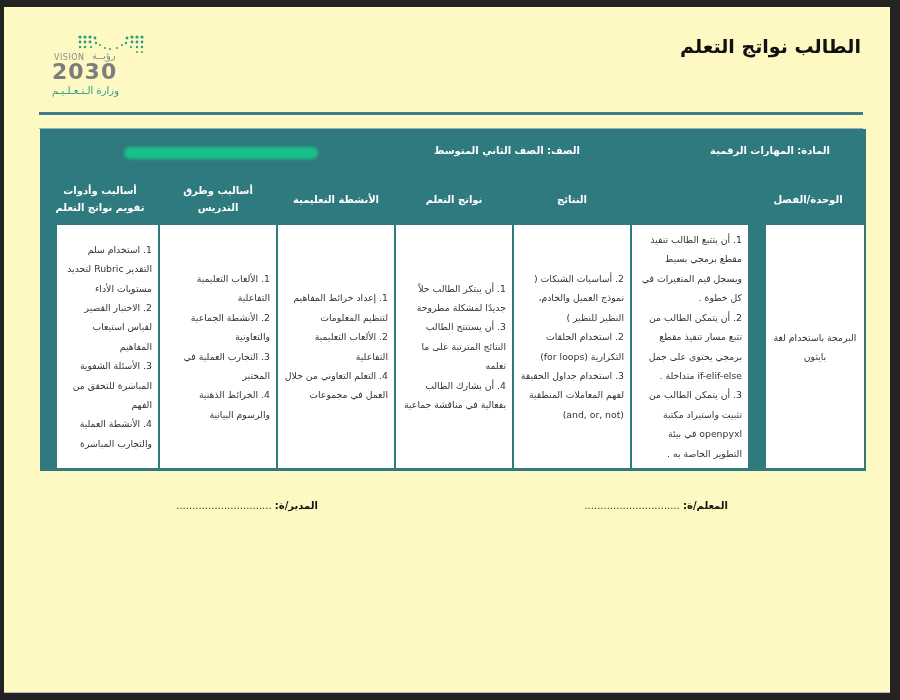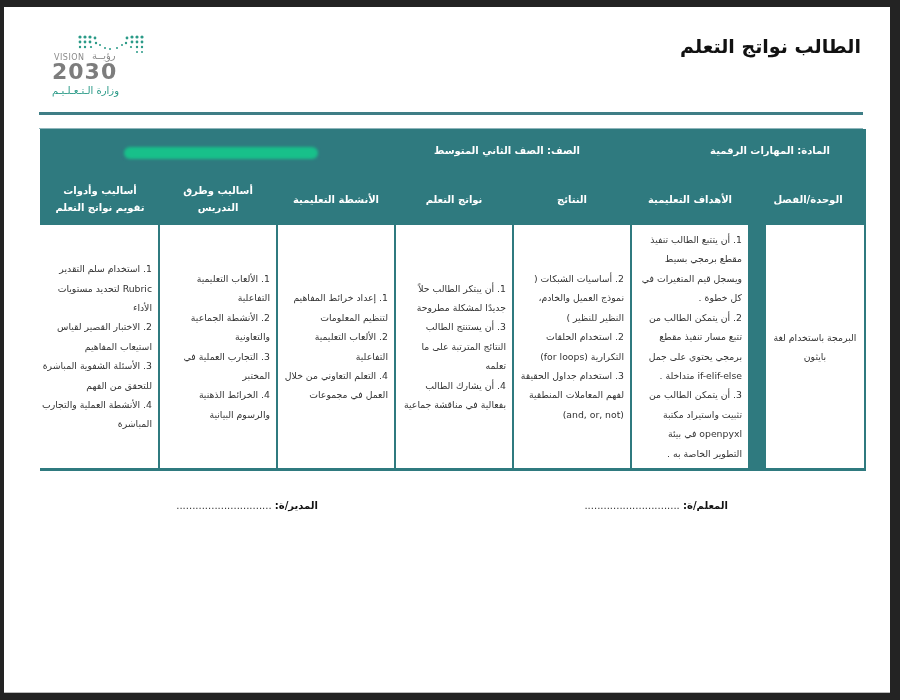--- a/index.html
+++ b/index.html
@@ -2,21 +2,21 @@
 <html><head>
   <meta charset="utf-8">
   <style>
     html, body { margin: 0; padding: 0; }
     body {
       width: 900px; height: 700px; background: #232323; position: relative; overflow: hidden;
       font-family: "DejaVu Sans", sans-serif;
     }
     .page {
       position: absolute; left: 4px; top: 7px; width: 886px; height: 685px;
-      background: #ffffff; border-bottom: 1px solid #bbbbbb;
+      background: #fef9c3; border-bottom: 1px solid #bbbbbb;
     }
     .logo {
       position: absolute; left: 46px; top: 26px; width: 100px; height: 70px;
     }
     .logo .dots { position: absolute; left: 26px; top: 0; width: 70px; height: 22px; }
     .logo .vision { position: absolute; left: 4px; top: 20px; font-size: 8px; color: #8a8a8a; letter-spacing: 0.5px; }
     .logo .ru { position: absolute; left: 42px; top: 17px; font-size: 10px; color: #8a8a8a; direction: rtl; }
     .logo .year { position: absolute; left: 2px; top: 26px; font-size: 22px; font-weight: bold; color: #7d7d7d; letter-spacing: 1px; }
     .logo .ministry { position: absolute; left: 2px; top: 52px; font-size: 10px; color: #2a9a87; direction: rtl; }
     .title {
@@ -108,21 +108,20 @@
 
   <div class="table-wrap">
     <div class="meta-row">
       <span class="meta-subject">المادة: المهارات الرقمية</span>
       <span class="meta-grade">الصف: الصف الثاني المتوسط</span>
       <span class="meta-redacted"></span>
     </div>
 
     <div class="head-row">
       <div class="hcell" style="right:0;width:116px;">الوحدة/الفصل</div>
-      <div class="hcell" style="right:118px;width:116px;">الأهداف التعليمية</div>
       <div class="hcell" style="right:236px;width:116px;">النتائج</div>
       <div class="hcell" style="right:354px;width:116px;">نواتج التعلم</div>
       <div class="hcell" style="right:472px;width:116px;">الأنشطة التعليمية</div>
       <div class="hcell" style="right:590px;width:116px;padding:0 10px;box-sizing:border-box;">أساليب وطرق التدريس</div>
       <div class="hcell" style="right:708px;width:116px;padding:0 6px;box-sizing:border-box;">أساليب وأدوات تقويم نواتج التعلم</div>
     </div>
 
     <div class="body-row">
       <div class="bcell" style="right:2px;width:98px;">
         <div class="unit">البرمجة باستخدام لغة بايثون</div>
@@ -162,21 +161,21 @@
 
       <div class="bcell" style="right:590px;width:116px;">
         <ul>
           <li>1. الألعاب التعليمية التفاعلية</li>
           <li>2. الأنشطة الجماعية والتعاونية</li>
           <li>3. التجارب العملية في المختبر</li>
           <li>4. الخرائط الذهنية والرسوم البيانية</li>
         </ul>
       </div>
 
-      <div class="bcell" style="right:708px;width:124px;">
+      <div class="bcell" style="right:708px;width:101px;">
         <ul>
           <li>1. استخدام سلم التقدير Rubric لتحديد مستويات الأداء</li>
           <li>2. الاختبار القصير لقياس استيعاب المفاهيم</li>
           <li>3. الأسئلة الشفوية المباشرة للتحقق من الفهم</li>
           <li>4. الأنشطة العملية والتجارب المباشرة</li>
         </ul>
       </div>
     </div>
   </div>
 

